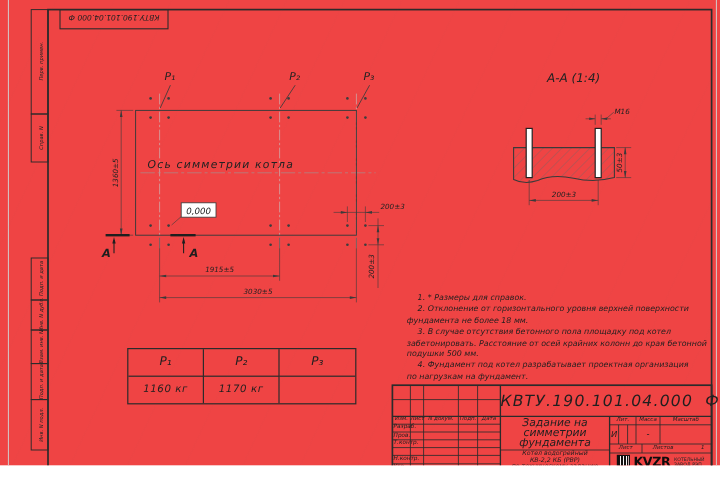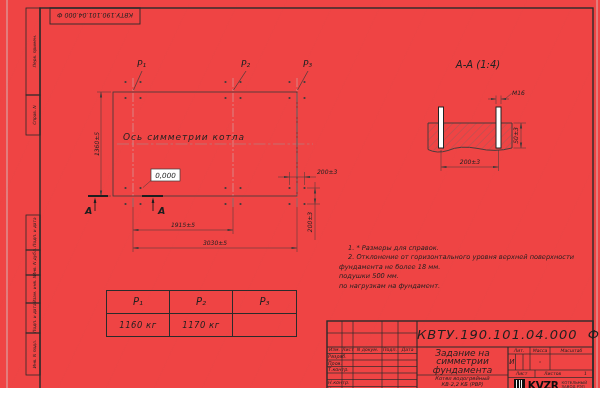--- a/index.html
+++ b/index.html
@@ -249,21 +249,24 @@
     <line x1="508" y1="370" x2="593" y2="370" stroke-width="0.7"></line>
     <line x1="535" y1="370" x2="535" y2="377.5" stroke-width="0.7"></line>
     <line x1="508" y1="377.5" x2="593" y2="377.5" stroke-width="0.7"></line>
   </g>
 </svg>
 
 <div class="tt" style="left:339px;top:244px;width:254px;">
   <div class="note-line note-ind">1. * Размеры для справок.</div>
   <div class="note-line note-ind">2. Отклонение от горизонтального уровня верхней поверхности</div>
   <div class="note-line">фундамента не более 18 мм.</div>
+  <div class="note-line note-ind">3. В случае отсутствия бетонного пола площадку под котел</div>
+  <div class="note-line">забетонировать. Расстояние от осей крайних колонн до края бетонной</div>
   <div class="note-line">подушки 500 мм.</div>
+  <div class="note-line note-ind">4. Фундамент под котел разрабатывает проектная организация</div>
   <div class="note-line">по нагрузкам на фундамент.</div>
 </div>
 
 <div class="ltable">
   <div class="cell head">P₁</div>
   <div class="cell head">P₂</div>
   <div class="cell head lastcol">P₃</div>
   <div class="cell val">1160 кг</div>
   <div class="cell val">1170 кг</div>
 </div>

